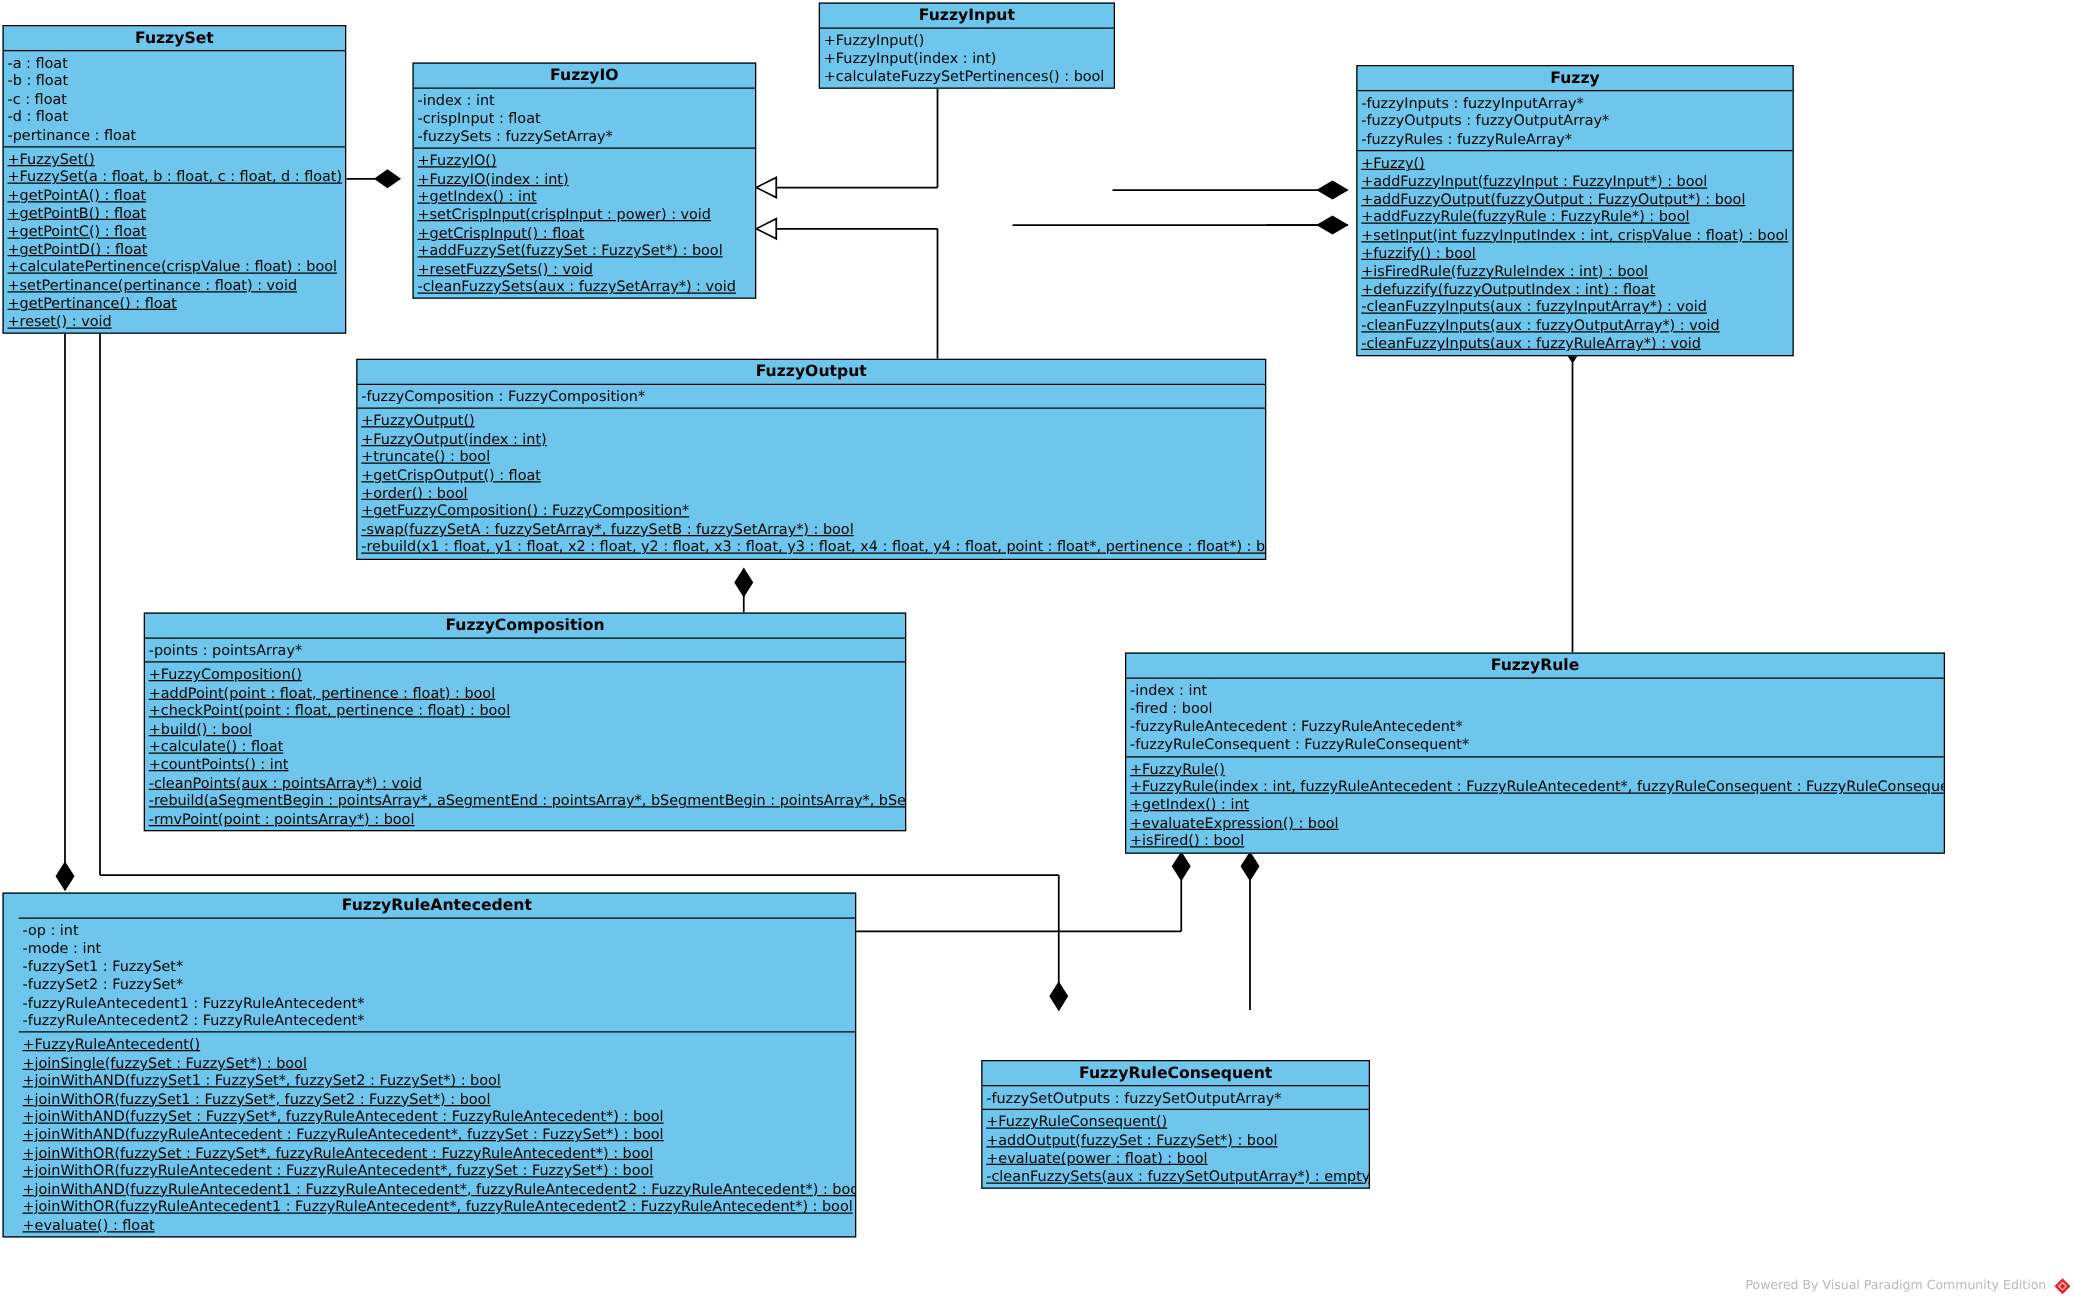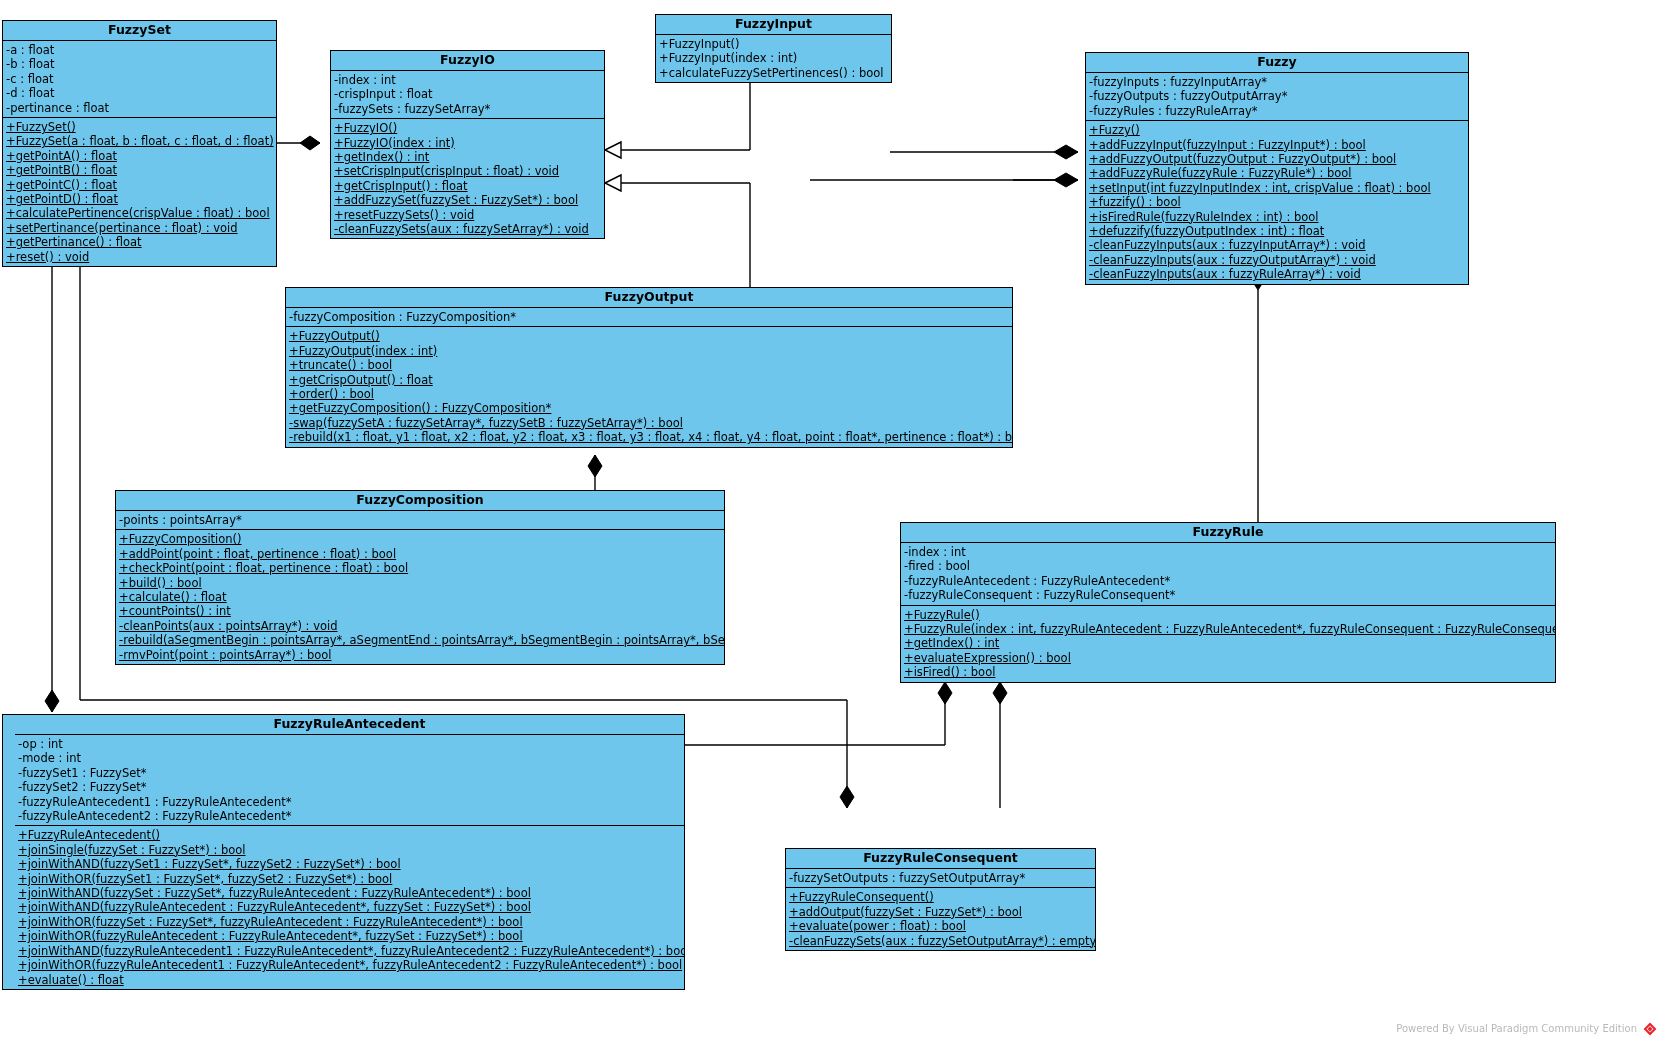--- a/index.html
+++ b/index.html
@@ -101,38 +101,38 @@
     <div class="title abstract">FuzzyIO</div>
     <div class="compartment">
       <div class="row">-index : int</div>
       <div class="row">-crispInput : float</div>
       <div class="row">-fuzzySets : fuzzySetArray*</div>
     </div>
     <div class="compartment">
       <div class="row">+FuzzyIO()</div>
       <div class="row">+FuzzyIO(index : int)</div>
       <div class="row">+getIndex() : int</div>
-      <div class="row">+setCrispInput(crispInput : float) : void</div>
+      <div class="row">+setCrispInput(crispInput : power) : void</div>
       <div class="row">+getCrispInput() : float</div>
       <div class="row">+addFuzzySet(fuzzySet : FuzzySet*) : bool</div>
       <div class="row">+resetFuzzySets() : void</div>
       <div class="row">-cleanFuzzySets(aux : fuzzySetArray*) : void</div>
     </div>
   </div>
 
-  <div class="uml" style="left:655px;top:14px;width:237px;">
+  <div class="uml" style="left:655px;top:2px;width:237px;">
     <div class="title">FuzzyInput</div>
     <div class="compartment">
       <div class="row">+FuzzyInput()</div>
       <div class="row">+FuzzyInput(index : int)</div>
       <div class="row">+calculateFuzzySetPertinences() : bool</div>
     </div>
   </div>
 
-  <div class="uml" style="left:1085px;top:52px;width:384px;">
+  <div class="uml" style="left:1085px;top:52px;width:350px;">
     <div class="title">Fuzzy</div>
     <div class="compartment">
       <div class="row">-fuzzyInputs : fuzzyInputArray*</div>
       <div class="row">-fuzzyOutputs : fuzzyOutputArray*</div>
       <div class="row">-fuzzyRules : fuzzyRuleArray*</div>
     </div>
     <div class="compartment">
       <div class="row">+Fuzzy()</div>
       <div class="row">+addFuzzyInput(fuzzyInput : FuzzyInput*) : bool</div>
       <div class="row">+addFuzzyOutput(fuzzyOutput : FuzzyOutput*) : bool</div>

